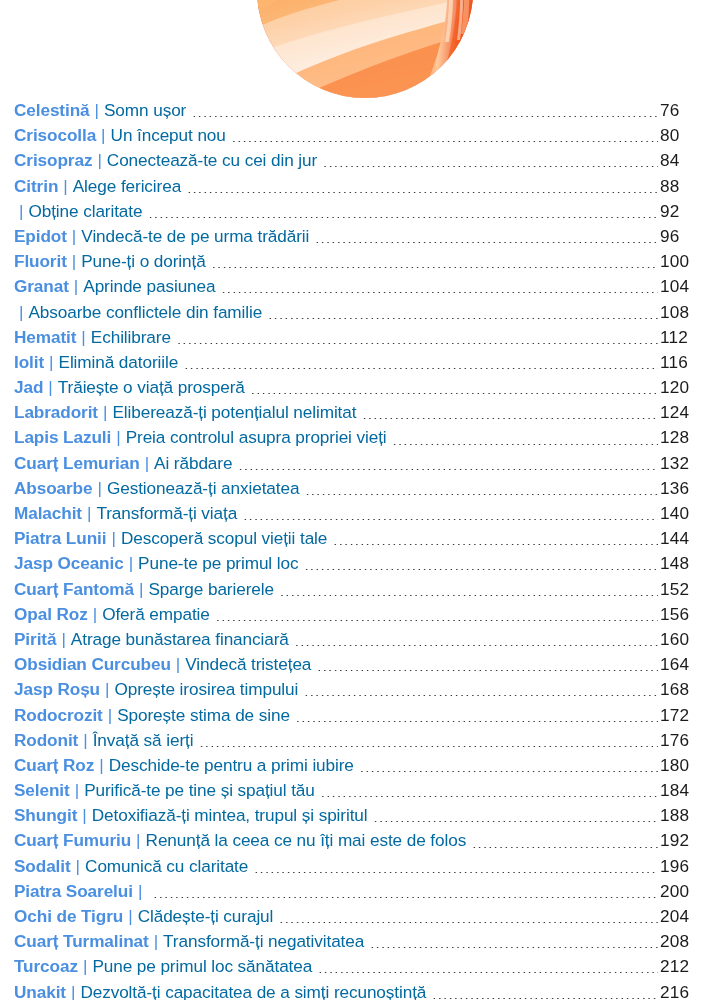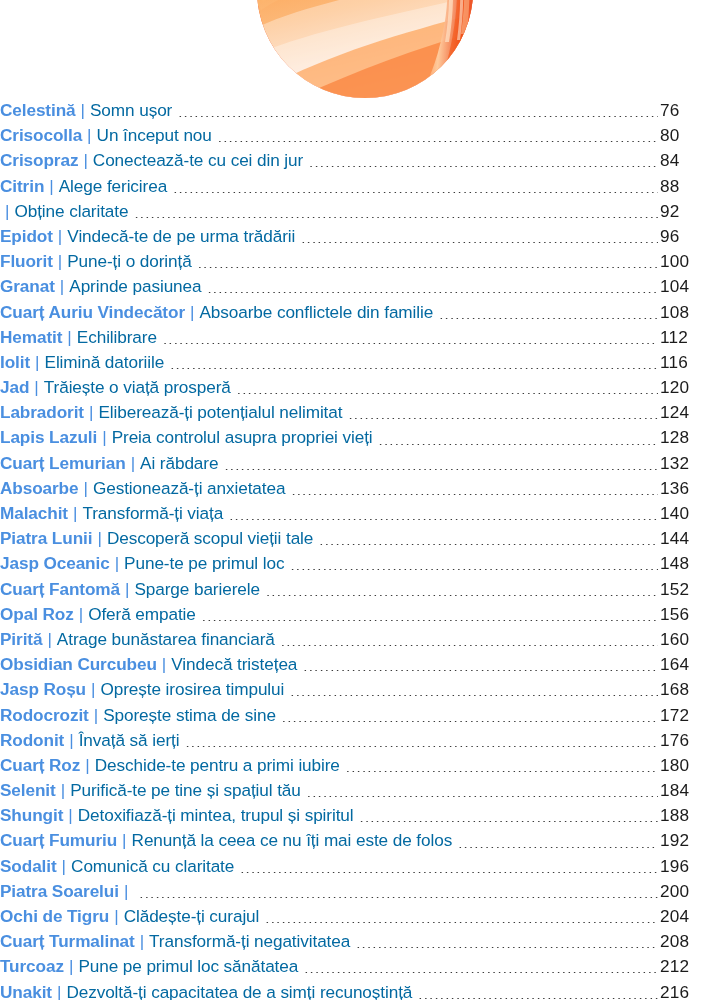--- a/index.html
+++ b/index.html
@@ -37,20 +37,21 @@
   .toc {
     position: absolute;
     left: 0;
     top: 100px;
     width: 714px;
   }
   .toc-row {
     display: flex;
     align-items: baseline;
     height: 25.2px;
+    padding-left: 14px;
     padding-right: 21px;
     box-sizing: border-box;
     white-space: nowrap;
   }
   .stone-name {
     color: #4a8fe0;
     font-weight: bold;
     font-size: 17.2px;
     letter-spacing: -0.1px;
     flex: 0 0 auto;
@@ -233,21 +234,20 @@
       <span class="page-num">100</span>
     </div>
     <div class="toc-row">
       <span class="stone-name">Granat</span>
       <span class="sep">|</span>
       <span class="desc">Aprinde pasiunea</span>
       <span class="leader"></span>
       <span class="page-num">104</span>
     </div>
     <div class="toc-row">
-      <span class="stone-name">Cuarț Auriu Vindecător</span>
       <span class="sep">|</span>
       <span class="desc">Absoarbe conflictele din familie</span>
       <span class="leader"></span>
       <span class="page-num">108</span>
     </div>
     <div class="toc-row">
       <span class="stone-name">Hematit</span>
       <span class="sep">|</span>
       <span class="desc">Echilibrare</span>
       <span class="leader"></span>

